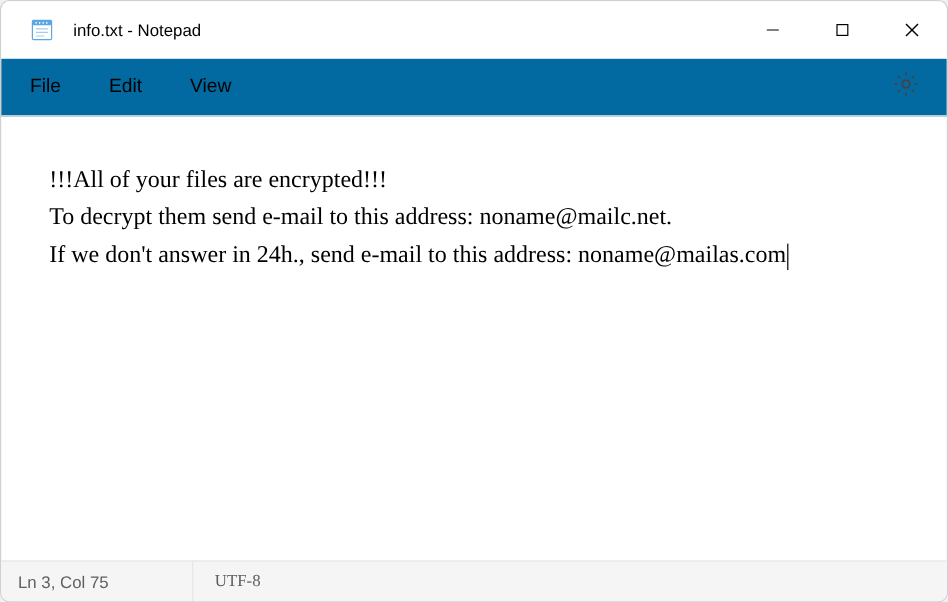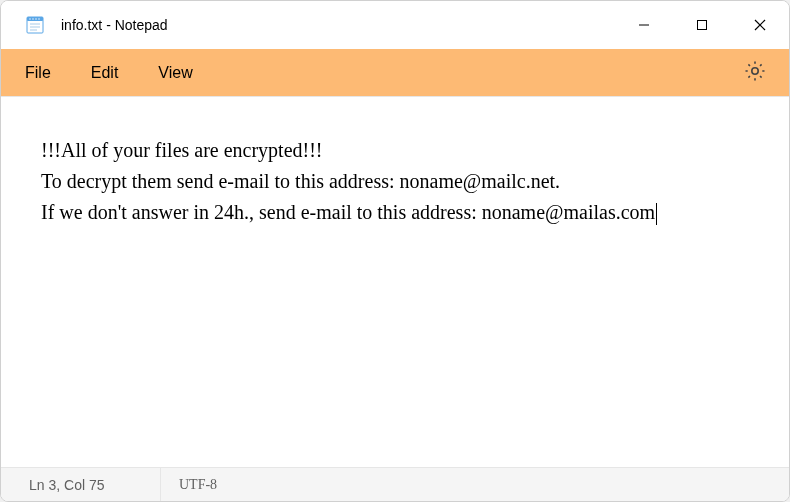--- a/index.html
+++ b/index.html
@@ -60,21 +60,21 @@
     .win-btn svg {
       width: 12px;
       height: 12px;
     }
     .close-btn svg {
       width: 14px;
       height: 14px;
     }
     .menubar {
       height: 48px;
-      background: #fdba74;
+      background: #0369a1;
       display: flex;
       align-items: center;
       padding: 0 8px 0 4px;
       border-bottom: 1px solid #e6e6e6;
       text-align: center;
     }
     .menu-item {
       padding: 10px 20px;
       font-size: 16px;
       color: #000;
@@ -122,21 +122,21 @@
       color: #606060;
     }
     .status-section {
       padding: 0 18px;
       height: 100%;
       display: flex;
       align-items: center;
       border-right: 1px solid #e6e6e6;
     }
     .status-section.first {
-      padding-left: 28px;
+      padding-left: 14px;
       min-width: 160px;
     }
     .status-section:last-child {
       border-right: none;
       font-family: Liberation Serif, serif;
     }
   </style>
 </head>
 <body>
 

